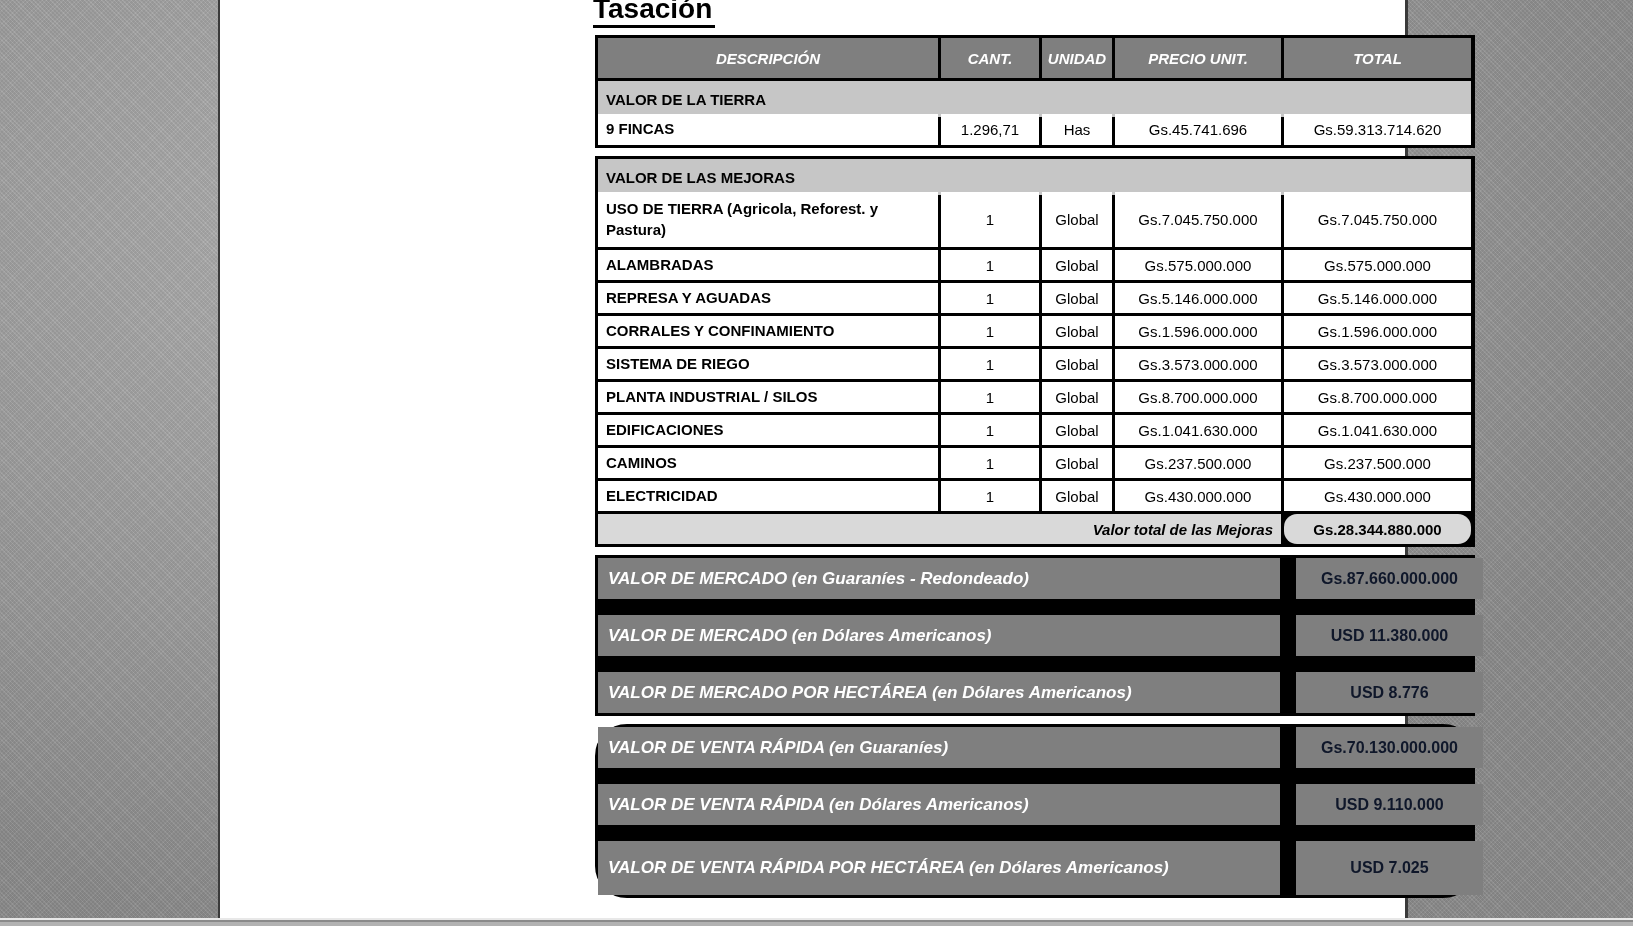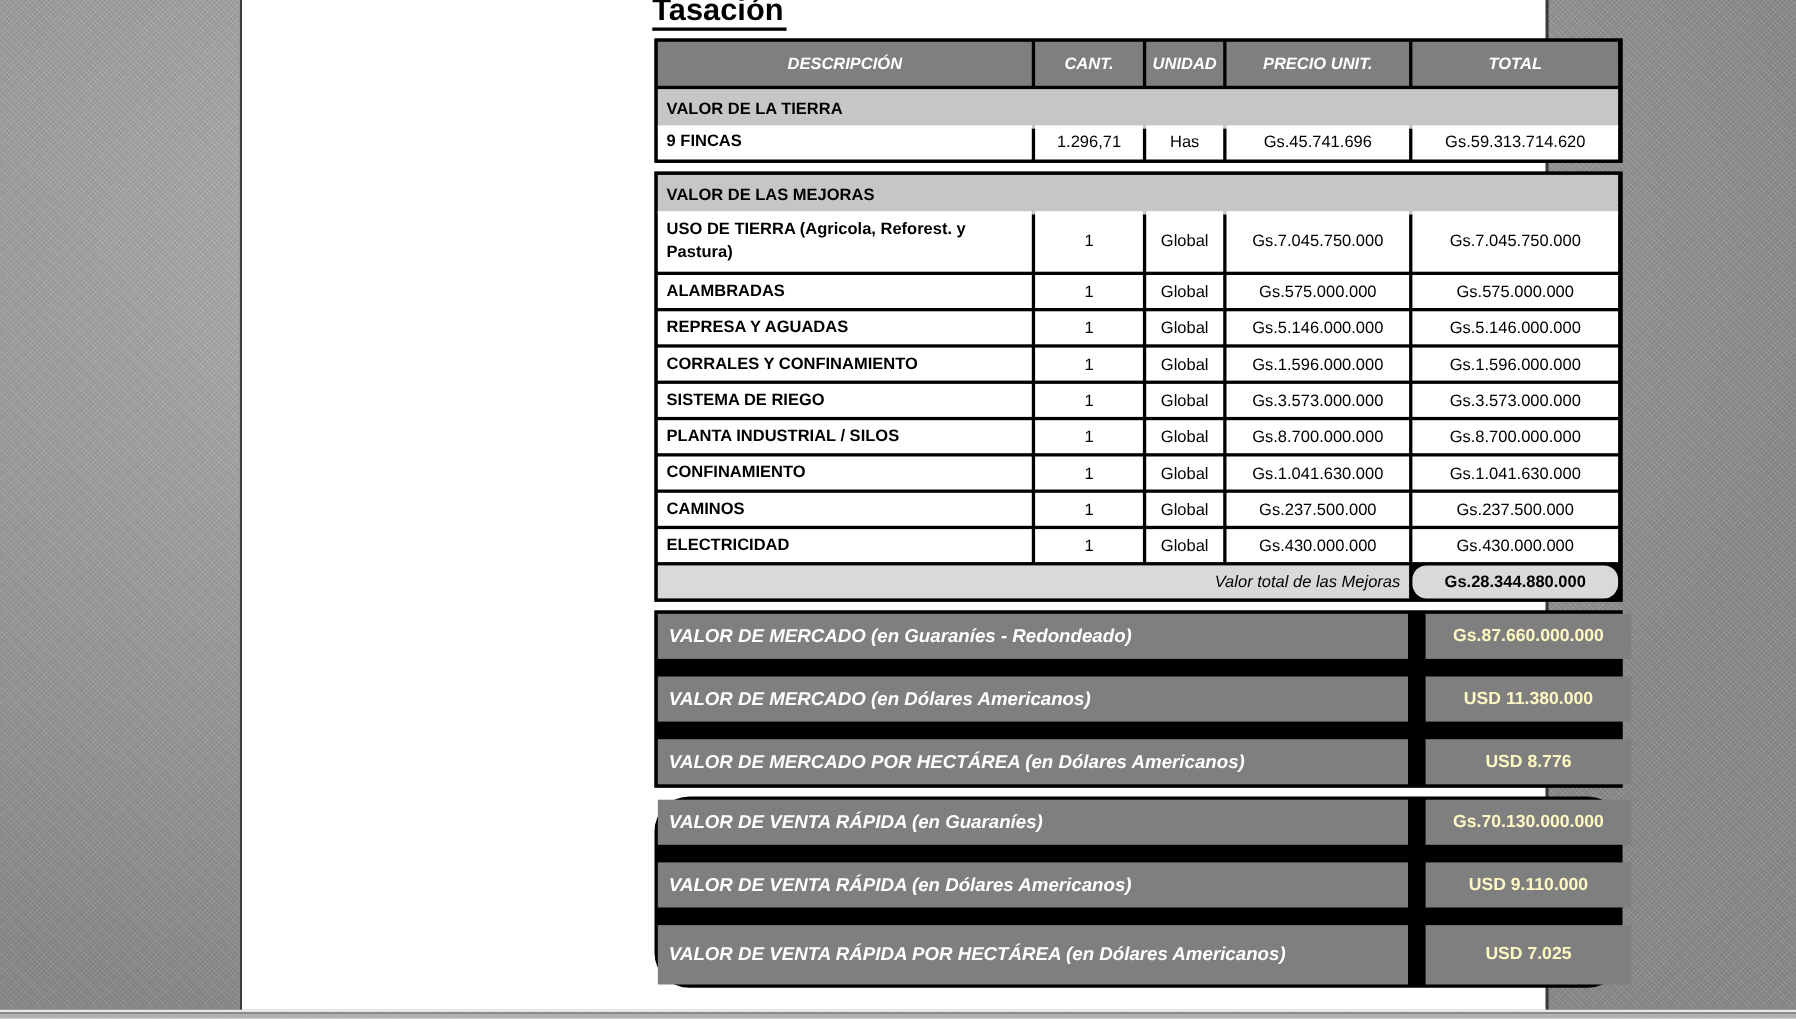--- a/index.html
+++ b/index.html
@@ -62,31 +62,31 @@
     background:var(--header-bg); color:#fff; font-weight:bold;
     justify-content:center; text-align:center;font-style:italic;
   }
   .sec{
     grid-column:1 / -1; background:var(--section-bg);
     font-weight:bold; padding:18px 8px;
     justify-content:flex-start;
   }
   .subtotal-label{
     grid-column:1 / 5; background:var(--subtotal-bg);
-    font-weight:normal; font-style:italic; justify-content:flex-end;
+    font-weight:bold; font-style:italic; justify-content:flex-end;
     padding:10px 8px; text-align:right;
   }
   .subtotal-value{background:var(--subtotal-bg); font-weight:bold; justify-content:center; text-align:center;border-radius:13px;}
 
   .sum-label{
     background:var(--summary-bg); color:#fff; font-weight:bold; font-style:italic;
     font-size:17px; justify-content:flex-start; padding:2px 10px;
   }
   .sum-value{
-    background:var(--summary-bg); color:#fef9c3; font-weight:bold;
+    background:var(--summary-bg); color:#0f172a; font-weight:bold;
     font-size:16px; justify-content:center; text-align:center;
   }
 </style>
 </head>
 <body>
 
 <div class="stage">
   <div class="page">
 
     <span class="doc-title">Tasación</span>
@@ -141,21 +141,21 @@
         <div class="cell center num">Global</div>
         <div class="cell center num">Gs.3.573.000.000</div>
         <div class="cell center num">Gs.3.573.000.000</div>
 
         <div class="cell desc">PLANTA INDUSTRIAL / SILOS</div>
         <div class="cell center num">1</div>
         <div class="cell center num">Global</div>
         <div class="cell center num">Gs.8.700.000.000</div>
         <div class="cell center num">Gs.8.700.000.000</div>
 
-        <div class="cell desc">CONFINAMIENTO</div>
+        <div class="cell desc">EDIFICACIONES</div>
         <div class="cell center num">1</div>
         <div class="cell center num">Global</div>
         <div class="cell center num">Gs.1.041.630.000</div>
         <div class="cell center num">Gs.1.041.630.000</div>
 
         <div class="cell desc">CAMINOS</div>
         <div class="cell center num">1</div>
         <div class="cell center num">Global</div>
         <div class="cell center num">Gs.237.500.000</div>
         <div class="cell center num">Gs.237.500.000</div>

